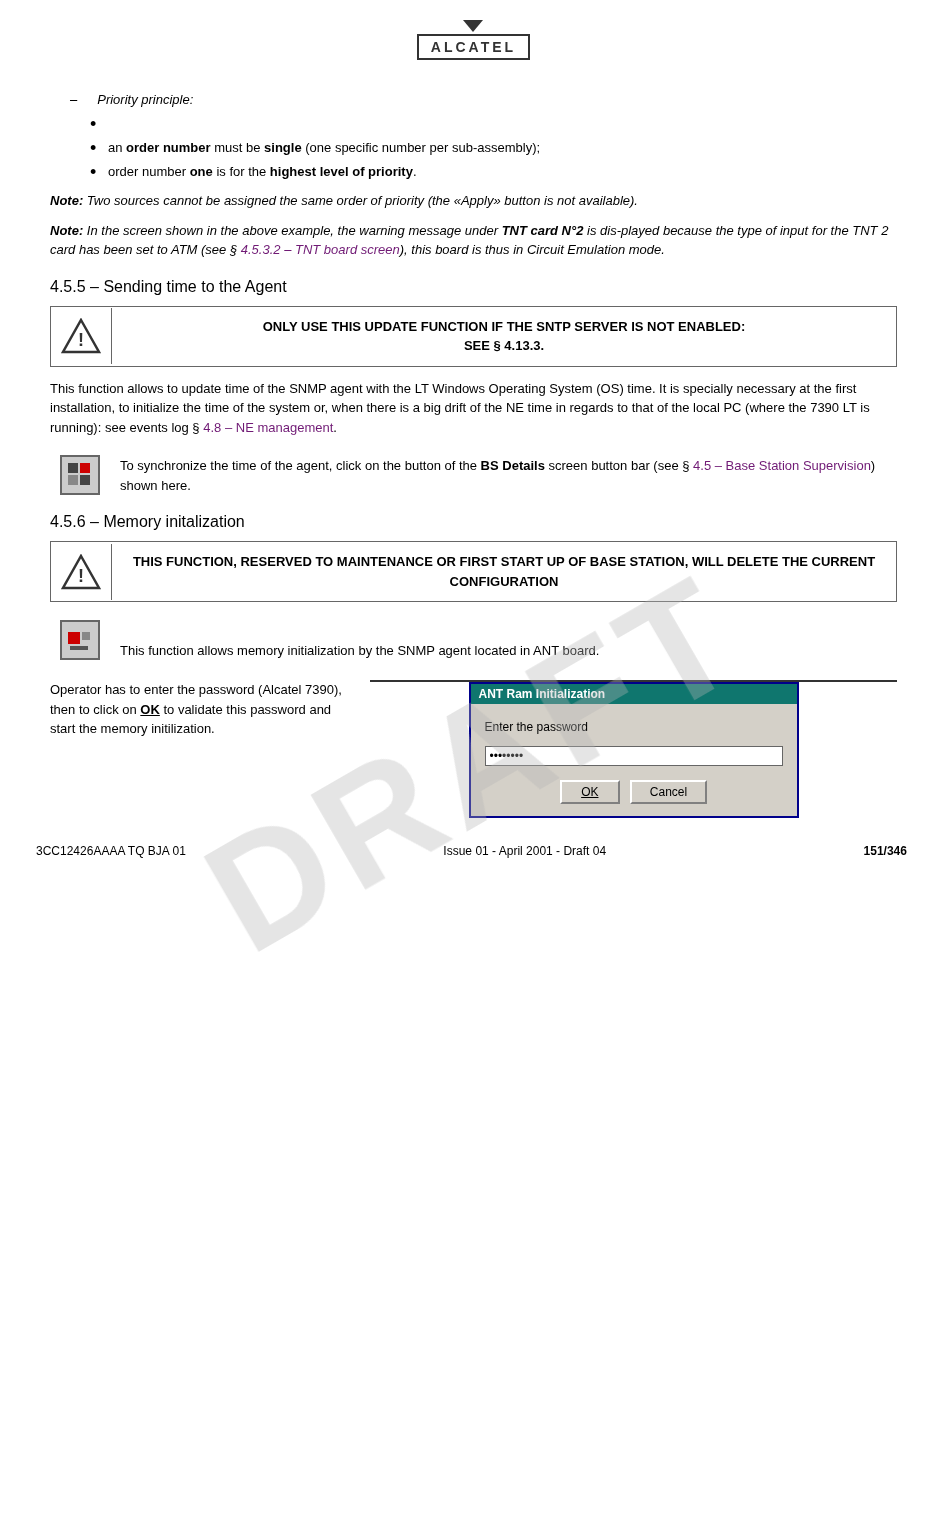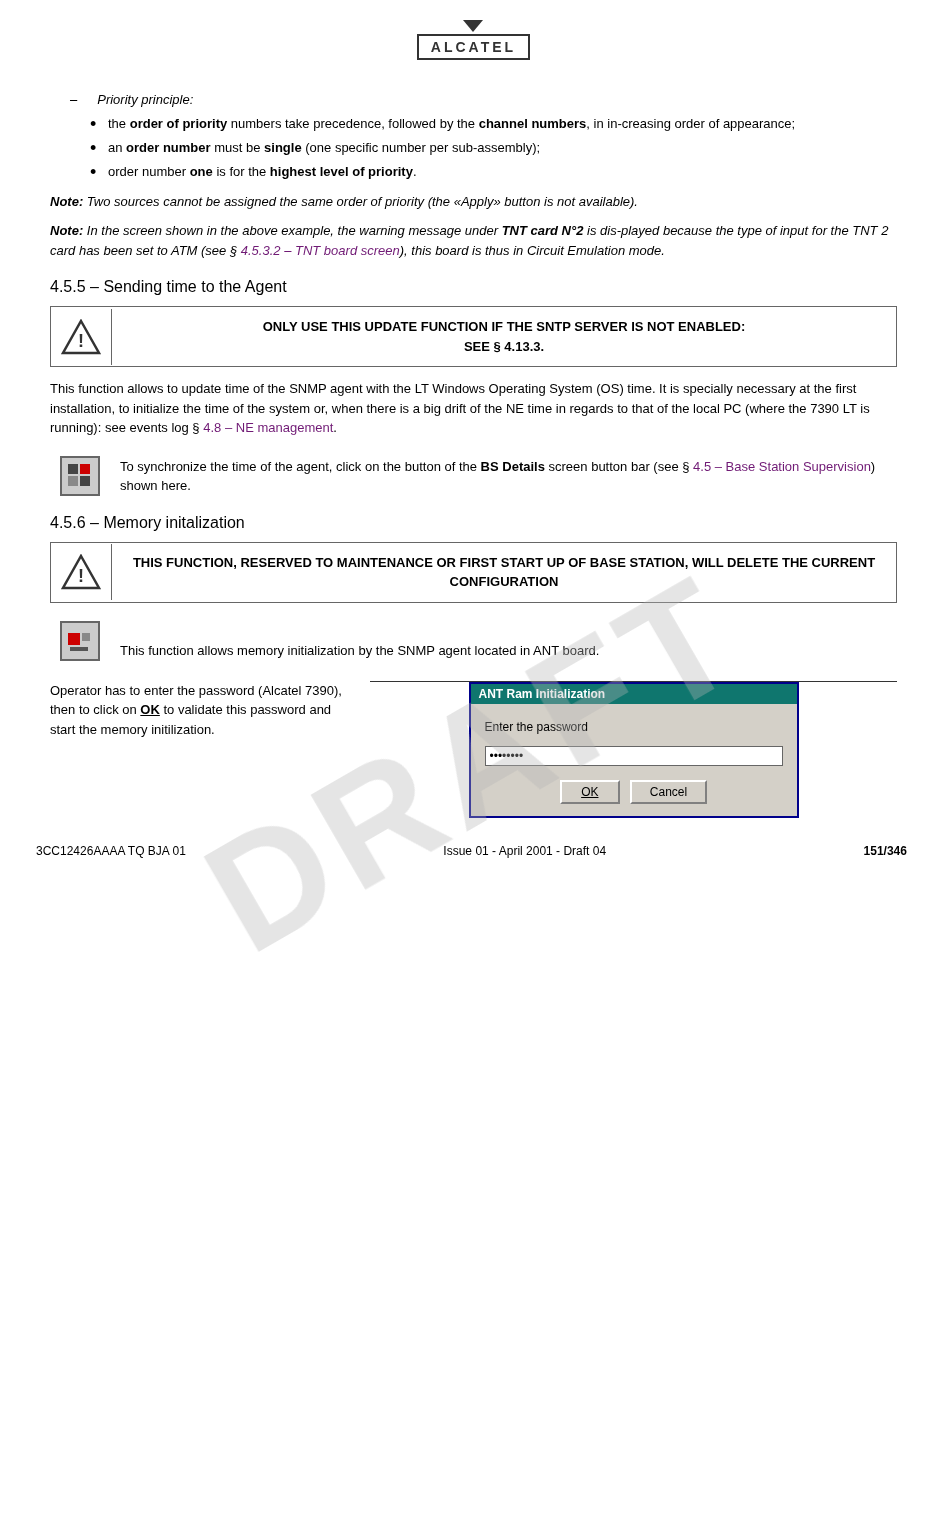--- a/index.html
+++ b/index.html
@@ -293,21 +293,20 @@
   <div class="content">
 
     <div class="dash-item">
       <span class="dash-prefix">–</span>
       <span class="dash-text">&nbsp;&nbsp;<i>Priority principle:</i></span>
     </div>
 
     <div class="bullet-list">
       <div class="bullet-item">
         <span class="bullet-dot">•</span>
-        <span class="bullet-text">the <b>order of priority</b> numbers take precedence, followed by the <b>channel numbers</b>, in in-creasing order of appearance;</span>
       </div>
       <div class="bullet-item">
         <span class="bullet-dot">•</span>
         <span class="bullet-text">an <b>order number</b> must be <b>single</b> (one specific number per sub-assembly);</span>
       </div>
       <div class="bullet-item">
         <span class="bullet-dot">•</span>
         <span class="bullet-text">order number <b>one</b> is for the <b>highest level of priority</b>.</span>
       </div>
     </div>

